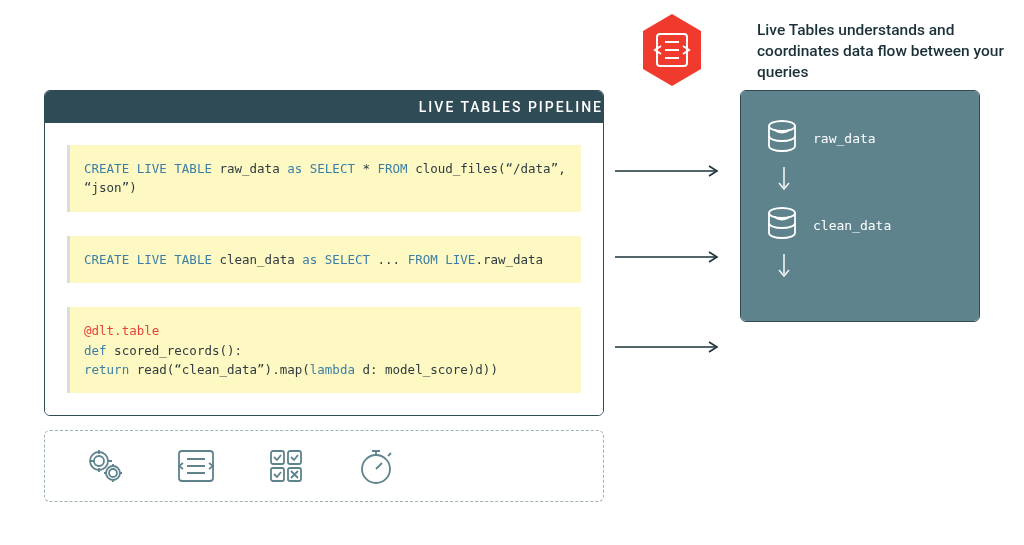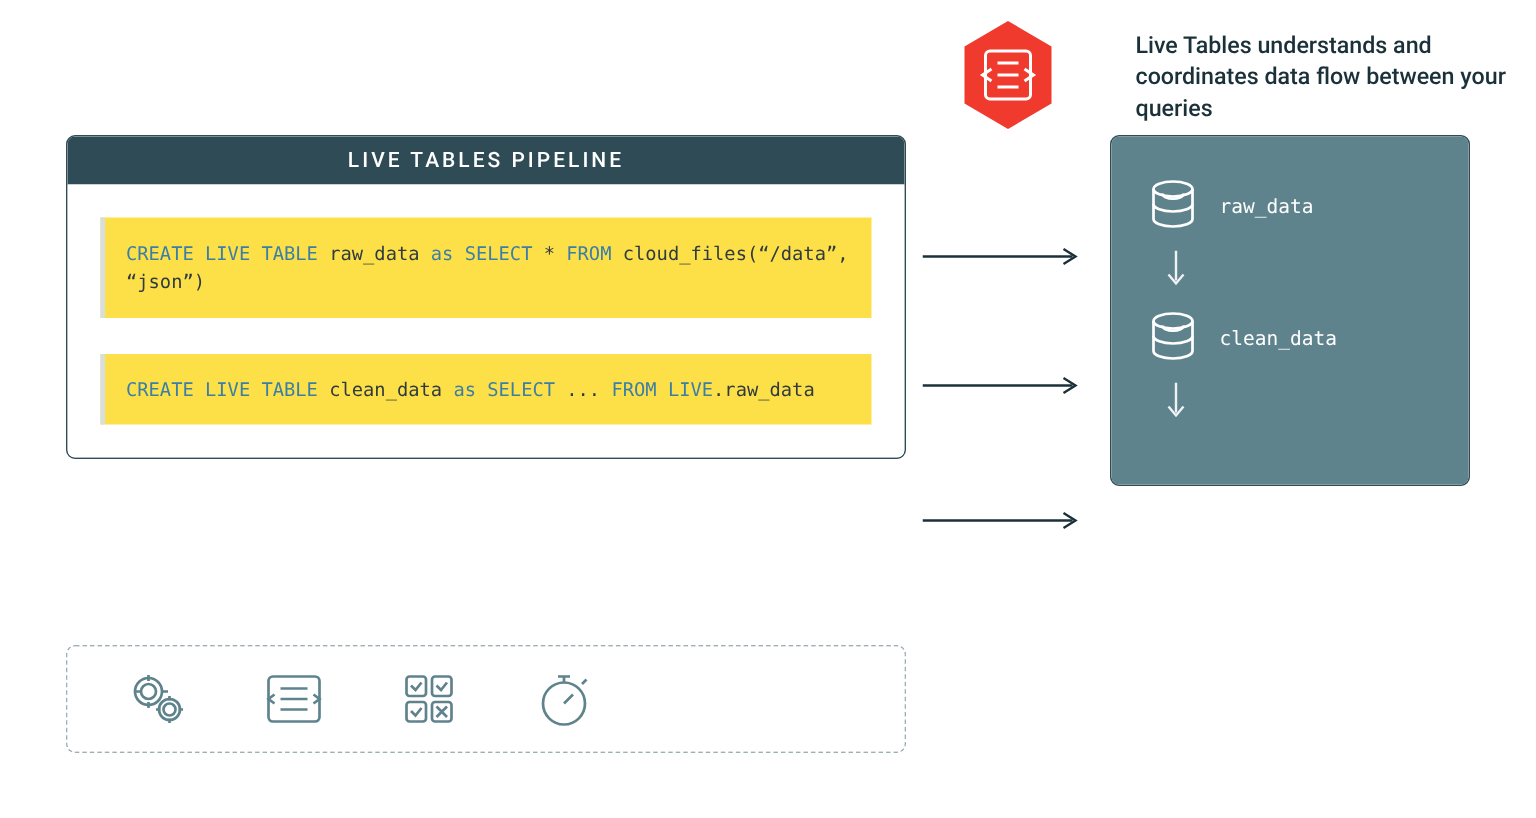--- a/index.html
+++ b/index.html
@@ -16,32 +16,32 @@
     left: 44px;
     top: 90px;
     width: 560px;
     border: 1px solid #2f4c56;
     border-radius: 6px;
     overflow: hidden;
   }
   .panel-header {
     background: #2f4c56;
     color: #fff;
-    text-align: center;
+    text-align: right;
     font-size: 14px;
     letter-spacing: 2px;
     padding: 8px 0;
     font-weight: 500;
   }
   .panel-body {
     background: #fff;
     padding: 22px 22px 22px 22px;
   }
   .code-block {
-    background: #fde047;
+    background: #fef9c3;
     border-left: 3px solid #d6dee1;
     padding: 14px 14px;
     font-family: "SFMono-Regular", Menlo, Consolas, monospace;
     font-size: 12.5px;
     color: #2f3b40;
     margin-bottom: 24px;
     line-height: 1.55;
     min-height: 46px;
   }
   .code-block:last-child { margin-bottom: 0; }
@@ -159,20 +159,21 @@
   </svg>
 </div>
 
 <div class="tagline">Live Tables understands and coordinates data flow between your queries</div>
 
 <div class="pipeline-panel">
   <div class="panel-header">LIVE TABLES PIPELINE</div>
   <div class="panel-body" id="pipeline-body">
       <div class="code-block"><span class="kw">CREATE LIVE TABLE</span><span> raw_data </span><span class="kw">as</span><span> </span><span class="kw">SELECT</span><span> * </span><span class="kw">FROM</span><span> cloud_files(“/data”, “json”)</span></div>
       <div class="code-block"><span class="kw">CREATE LIVE TABLE</span><span> clean_data </span><span class="kw">as</span><span> </span><span class="kw">SELECT</span><span> ... </span><span class="kw">FROM</span><span> </span><span class="kw">LIVE</span><span>.raw_data</span></div>
+      <div class="code-block"><span class="decorator">@dlt.table</span><br><span class="kw">def</span><span> scored_records():</span><br><span>  </span><span class="kw">return</span><span> read(“clean_data”).map(</span><span class="kw">lambda</span><span> d: model_score)d))</span></div>
     </div>
 </div>
 
 <div class="arrow-right" id="arrow1">
   <svg viewBox="0 0 110 16">
       <line x1="0" y1="8" x2="100" y2="8" stroke="#1b3139" stroke-width="1.6"></line>
       <polyline points="94,3 102,8 94,13" fill="none" stroke="#1b3139" stroke-width="1.6"></polyline>
     </svg>
 </div>
 <div class="arrow-right" id="arrow2">

